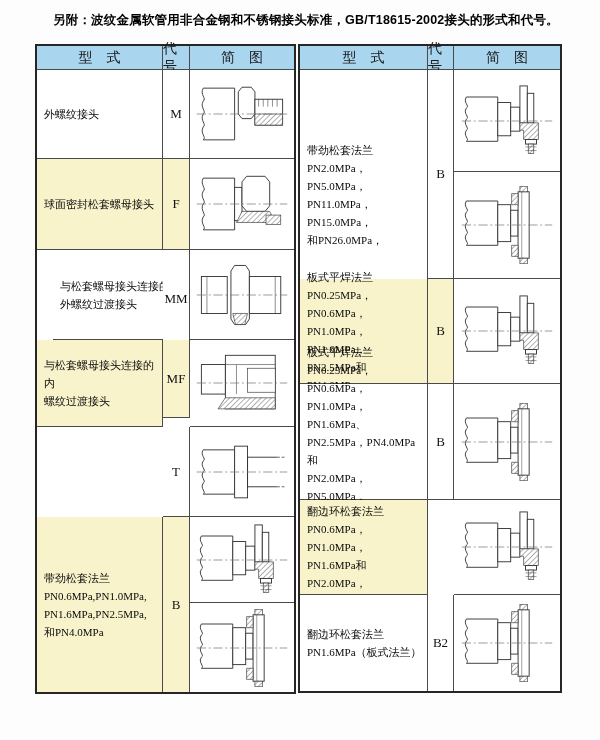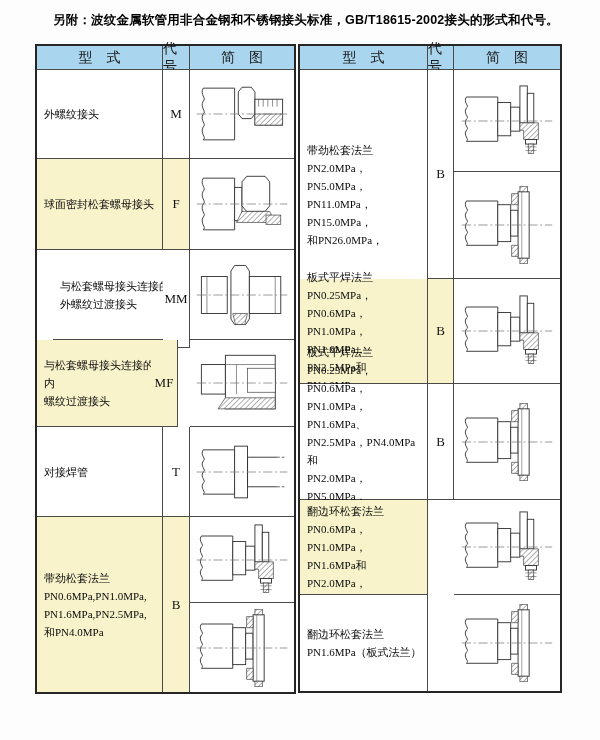--- a/index.html
+++ b/index.html
@@ -105,37 +105,34 @@
           <line x1="88" y1="22" x2="88" y2="62" stroke="#333" stroke-width="0.6"></line>
           <path d="M42,62 H58 L55,74 H45 Z" fill="url(#hatch)" stroke="#333" stroke-width="0.7"></path>
           <line x1="3" y1="42" x2="101" y2="42" stroke="#777" stroke-width="0.8" stroke-dasharray="10,3,2,3"></line>
         </svg></span>
     </div>
 
   <div class="cell type hl" style="left:0;top:294px;width:126px;height:87px">
       <div class="txt">与松套螺母接头连接的内
 螺纹过渡接头</div>
     </div>
-  <div class="cell code hl" style="left:114px;top:294px;width:27px;height:87px">
+  <div class="cell code hl" style="left:126px;top:294px;width:27px;height:78px">
       <span>MF</span>
     </div>
   <div class="cell diag last-col" style="left:153px;top:294px;width:104px;height:87px">
       <span class="diag-svg"><svg viewBox="0 0 104 84" width="96" height="78" xmlns="http://www.w3.org/2000/svg">
           <rect x="8" y="22" width="26" height="32" fill="#fff" stroke="#333" stroke-width="1"></rect>
           <rect x="34" y="12" width="54" height="58" fill="#fff" stroke="#333" stroke-width="1"></rect>
           <path d="M34,22 h12 v32 M46,22 h42" fill="none" stroke="#333" stroke-width="0.6"></path>
           <rect x="58" y="26" width="30" height="26" fill="#fff" stroke="#333" stroke-width="0.7"></rect>
           <path d="M34,58 H88 V70 H26 Z" fill="url(#hatch)" stroke="#333" stroke-width="0.7"></path>
           <line x1="3" y1="42" x2="101" y2="42" stroke="#777" stroke-width="0.8" stroke-dasharray="10,3,2,3"></line>
         </svg></span>
     </div>
 
-  <div class="cell type" style="left:0;top:381px;width:126px;height:90px">
-      <div class="txt">对接焊管</div>
-    </div>
   <div class="cell code" style="left:126px;top:381px;width:27px;height:90px">
       <span>T</span>
     </div>
   <div class="cell diag last-col" style="left:153px;top:381px;width:104px;height:90px">
       <span class="diag-svg"><svg viewBox="0 0 104 84" width="96" height="78" xmlns="http://www.w3.org/2000/svg">
           <path d="M10,18 H44 V66 H10" fill="#fff" stroke="#333" stroke-width="1"></path>
           <path d="M10,18 c-4,6 4,9.6 0,12 c-4,6 4,9.6 0,12 c-4,6 4,9.6 0,12 c-4,6 4,9.6 0,12" fill="none" stroke="#333" stroke-width="1"></path>
           <rect x="44" y="14" width="14" height="56" fill="#fff" stroke="#333" stroke-width="1"></rect>
           <path d="M58,26 H90 M58,58 H90 M58,26 V58" fill="none" stroke="#333" stroke-width="1"></path>
           <path d="M90,26 H98 M90,58 H98" fill="none" stroke="#333" stroke-width="0.8" stroke-dasharray="3,2"></path>
@@ -309,20 +306,23 @@
           <rect x="75" y="67" width="6" height="10" fill="url(#hatch)" stroke="#333" stroke-width="0.7"></rect>
           <path d="M72,70 h12 M72,74 h12" stroke="#333" stroke-width="0.5"></path>
           <line x1="3" y1="42" x2="101" y2="42" stroke="#777" stroke-width="0.8" stroke-dasharray="10,3,2,3"></line>
         </svg></span>
     </div>
 
   <div class="cell type last-row" style="left:0;top:549px;width:128px;height:96px">
       <div class="txt">翻边环松套法兰
 PN1.6MPa（板式法兰）</div>
     </div>
+  <div class="cell code last-row" style="left:128px;top:549px;width:26px;height:96px">
+      <span>B2</span>
+    </div>
   <div class="cell diag last-col last-row" style="left:154px;top:549px;width:106px;height:96px">
       <span class="diag-svg"><svg viewBox="0 0 104 84" width="96" height="78" xmlns="http://www.w3.org/2000/svg">
           <path d="M8,16 H42 V64 H8" fill="#fff" stroke="#333" stroke-width="1"></path>
           <path d="M8,16 c-4,6 4,9.6 0,12 c-4,6 4,9.6 0,12 c-4,6 4,9.6 0,12 c-4,6 4,9.6 0,12" fill="none" stroke="#333" stroke-width="1"></path>
           <rect x="42" y="20" width="14" height="40" fill="#fff" stroke="#333" stroke-width="1"></rect>
           <rect x="56" y="26" width="8" height="28" fill="#fff" stroke="#333" stroke-width="1"></rect>
           <rect x="64" y="6" width="12" height="72" fill="#fff" stroke="#333" stroke-width="1"></rect>
           <line x1="68" y1="6" x2="68" y2="78" stroke="#333" stroke-width="0.5"></line>
           <path d="M64,8 h-7 v12 h7 Z" fill="url(#hatch)" stroke="#333" stroke-width="0.7"></path>
           <path d="M64,64 h-7 v12 h7 Z" fill="url(#hatch)" stroke="#333" stroke-width="0.7"></path>

